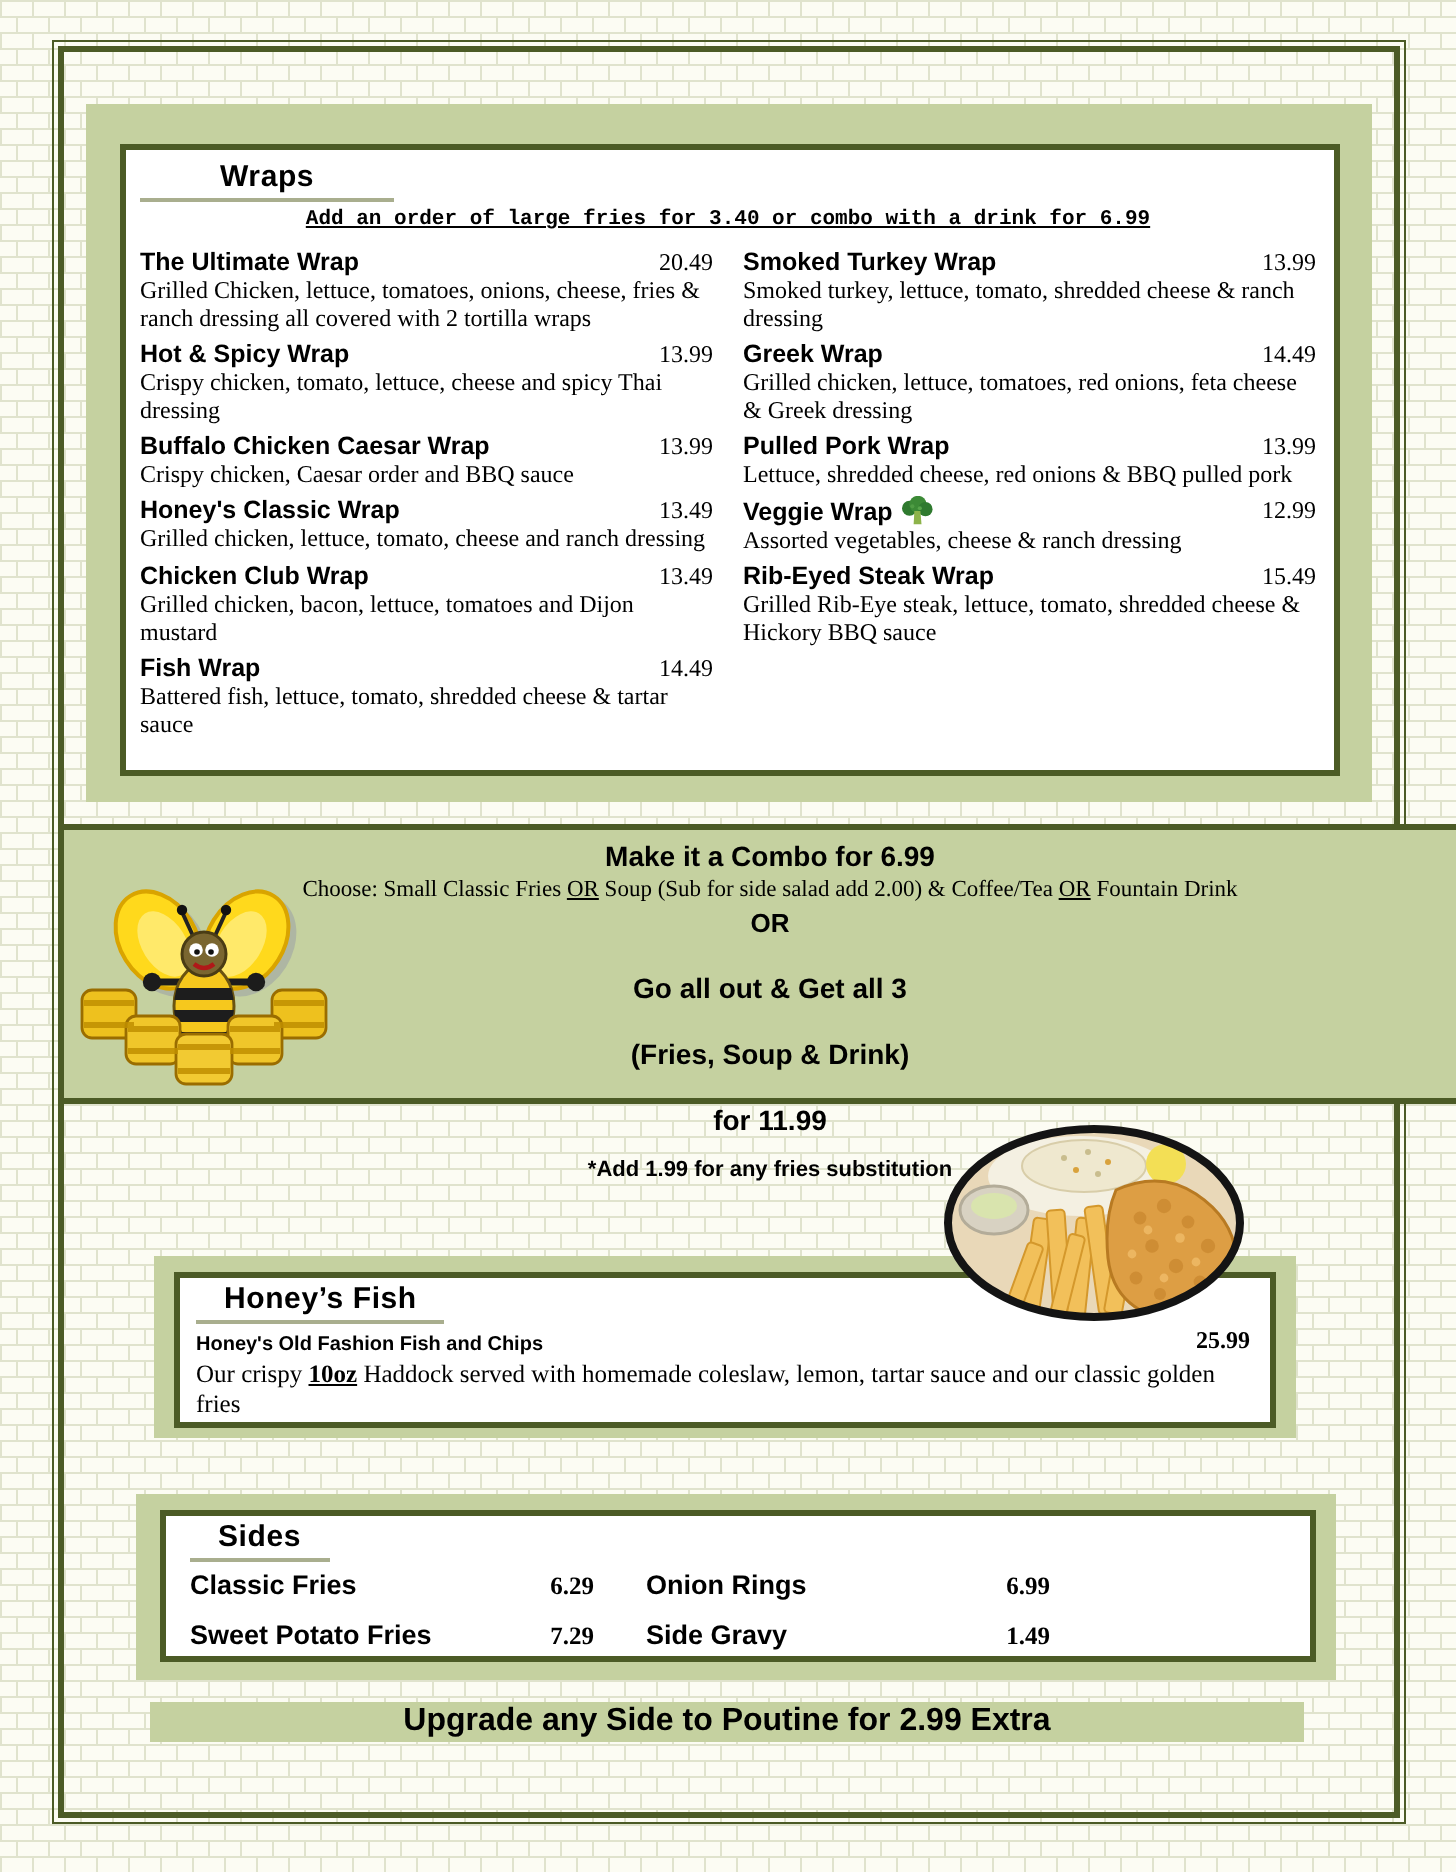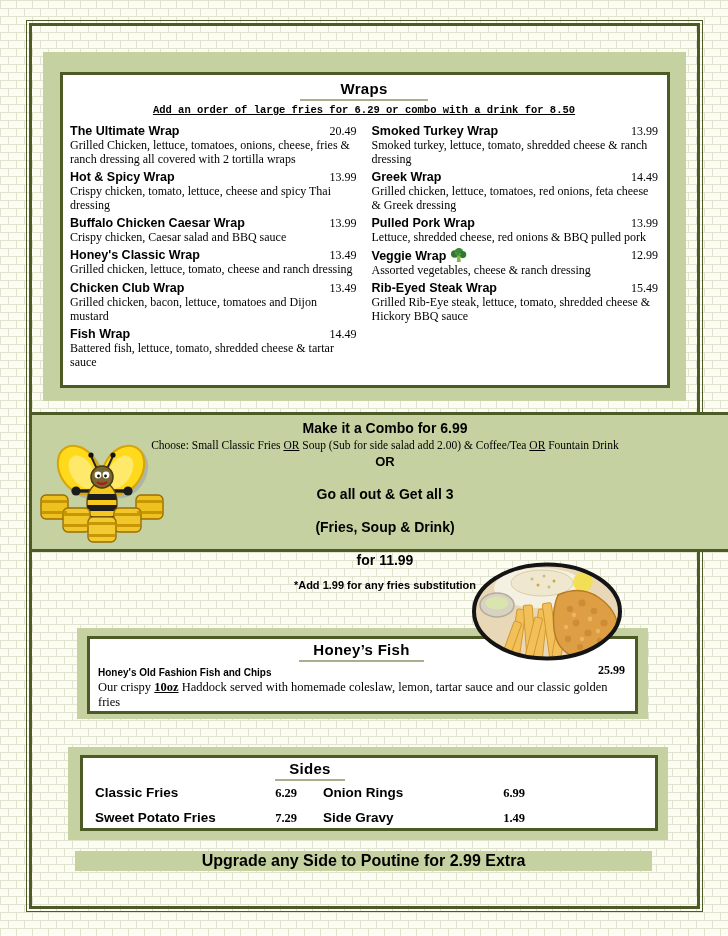--- a/index.html
+++ b/index.html
@@ -25,21 +25,21 @@
   .frame-inner {
     position: absolute; left: 2px; top: 2px; right: 2px; bottom: 2px;
     border: 3px solid #4c5b26;
   }
   .panel { position: absolute; background: #c5d1a0; }
   .wbox  { position: absolute; background: #ffffff; border: 3px solid #4c5b26; }
 
   
   .wraps-panel { left: 43px; top: 52px; width: 643px; height: 349px; }
   .wraps-box   { left: 60px; top: 72px; width: 610px; height: 316px; padding: 5px 9px 0 7px; overflow: hidden; }
-  .sec-head { text-align: center; }
+  .sec-head { text-align: left; }
   .sec-title {
     display: inline-block;
     font-size: 15px; font-weight: bold; letter-spacing: .3px;
     border-bottom: 2px solid #a9ae8e;
     padding: 0 40px 2px 40px;
   }
   .sec-title.narrow { padding: 0 14px 2px 14px; }
   .wraps-sub {
     text-align: center;
     font-family: "Liberation Mono", monospace;
@@ -107,21 +107,21 @@
 
   <div class="frame-outer">
     <div class="frame-inner"></div>
   </div>
 
   <div class="panel wraps-panel"></div>
   <div class="wbox wraps-box">
     <div class="sec-head">
       <span class="sec-title">Wraps</span>
     </div>
-    <div class="wraps-sub">Add an order of large fries for 6.29 or combo with a drink for 8.50</div>
+    <div class="wraps-sub">Add an order of large fries for 3.40 or combo with a drink for 6.99</div>
     <div class="wraps-grid">
 
       <div class="witem">
         <div class="wrow">
             <span class="wname">The Ultimate Wrap</span>
             <span class="wprice">20.49</span>
           </div>
         <div class="wdesc">Grilled Chicken, lettuce, tomatoes, onions, cheese, fries &amp; ranch dressing all covered with 2 tortilla wraps</div>
       </div>
       <div class="witem">
@@ -129,21 +129,21 @@
             <span class="wname">Hot &amp; Spicy Wrap</span>
             <span class="wprice">13.99</span>
           </div>
         <div class="wdesc">Crispy chicken, tomato, lettuce, cheese and spicy Thai dressing</div>
       </div>
       <div class="witem">
         <div class="wrow">
             <span class="wname">Buffalo Chicken Caesar Wrap</span>
             <span class="wprice">13.99</span>
           </div>
-        <div class="wdesc">Crispy chicken, Caesar salad and BBQ sauce</div>
+        <div class="wdesc">Crispy chicken, Caesar order and BBQ sauce</div>
       </div>
       <div class="witem">
         <div class="wrow">
             <span class="wname">Honey's Classic Wrap</span>
             <span class="wprice">13.49</span>
           </div>
         <div class="wdesc">Grilled chicken, lettuce, tomato, cheese and ranch dressing</div>
       </div>
       <div class="witem">
         <div class="wrow">

